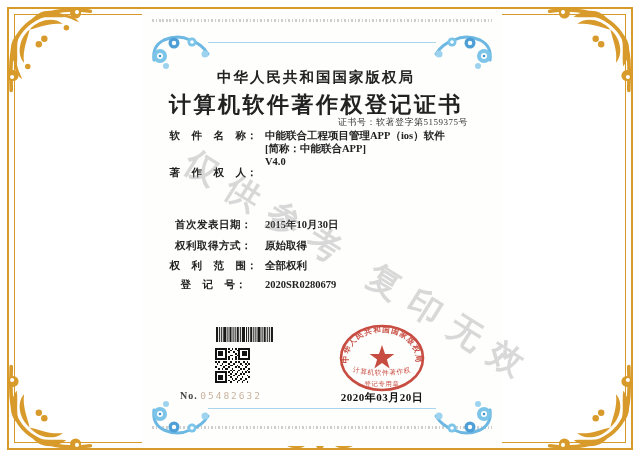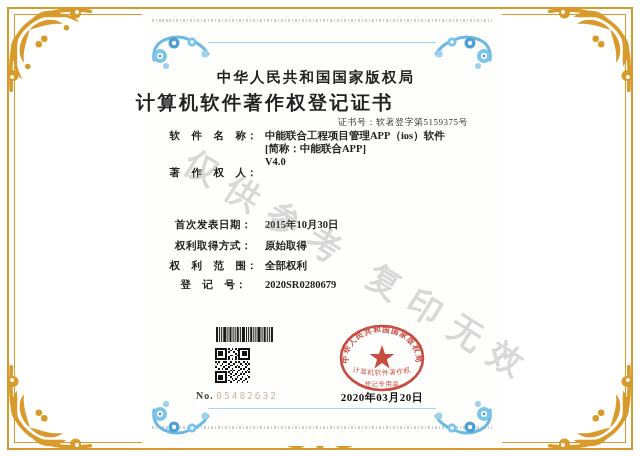--- a/index.html
+++ b/index.html
@@ -31,38 +31,38 @@
   .bf-br { right:8px; top:388px; transform:scale(-1,-1); }
   
   .watermark {
     position:absolute; left:58px; top:128px; transform:rotate(32deg); transform-origin:left top;
     font-size:34px; letter-spacing:14px; color:rgba(145,145,148,.34); font-weight:bold;
     white-space:nowrap; pointer-events:none; z-index:5;
   }
   
   .authority { position:absolute; left:0; width:100%; top:56px; text-align:center;
     font-size:14.5px; font-weight:bold; letter-spacing:2px; transform:translateX(-6px); }
-  .cert-title { position:absolute; left:0; width:100%; top:78px; 
-    font-size:19px; font-weight:bold; letter-spacing:2.5px; transform:translateX(-6px); }
+  .cert-title { position:absolute; left:0; width:100%; top:78px; text-align:center;
+    font-size:22px; font-weight:bold; letter-spacing:2.5px; transform:translateX(-6px); }
   .cert-no { position:absolute; top:104px; right:34px; font-size:9px; color:#333; letter-spacing:.5px; }
   
   .fields { position:absolute; left:20px; top:117px; width:325px; height:168px; font-size:10.5px; }
   .frow { position:absolute; left:0; width:100%; display:flex; line-height:13px; }
   .flabel { flex:none; width:103px; font-weight:bold; letter-spacing:.5px;text-align:center; }
   .fvalue { font-weight:bold; }
   .fvalue .vline { display:block; }
   .r-name{top:0;} .r-author{top:37px;flex-direction:column;} .r-dev{top:68px;} .r-pub{top:89px;}
   .r-acq{top:110px;} .r-scope{top:130px;} .r-reg{top:149px;}
   
   .statement { position:absolute; left:20px; top:275px; width:322px;
     font-size:10.5px; line-height:16.5px; text-indent:2em; font-weight:bold; color:#2a2a2a; }
   
   .barcode { position:absolute; left:74px; top:315px; width:58px; height:15px; }
   .qr-code { position:absolute; left:73px; top:336px; width:35px; height:35px; }
-  .serial { position:absolute; left:54px; top:378px; font-size:10px; }
+  .serial { position:absolute; left:38px; top:378px; font-size:10px; }
   .serial .no { font-weight:bold; color:#444; letter-spacing:1px; }
   .serial .num { color:#c9b39f; letter-spacing:2px; font-family:"DejaVu Sans Mono","Liberation Mono",monospace; font-size:9.5px; }
   .seal { position:absolute; left:190px; top:306px; width:100px; height:80px; opacity:.9; }
   .issue-date { position:absolute; left:188px; top:378px; width:104px; text-align:center;
     font-size:11px; font-weight:bold; color:#111; letter-spacing:.5px; }
 </style>
 </head>
 <body>
 
 <div class="canvas">

